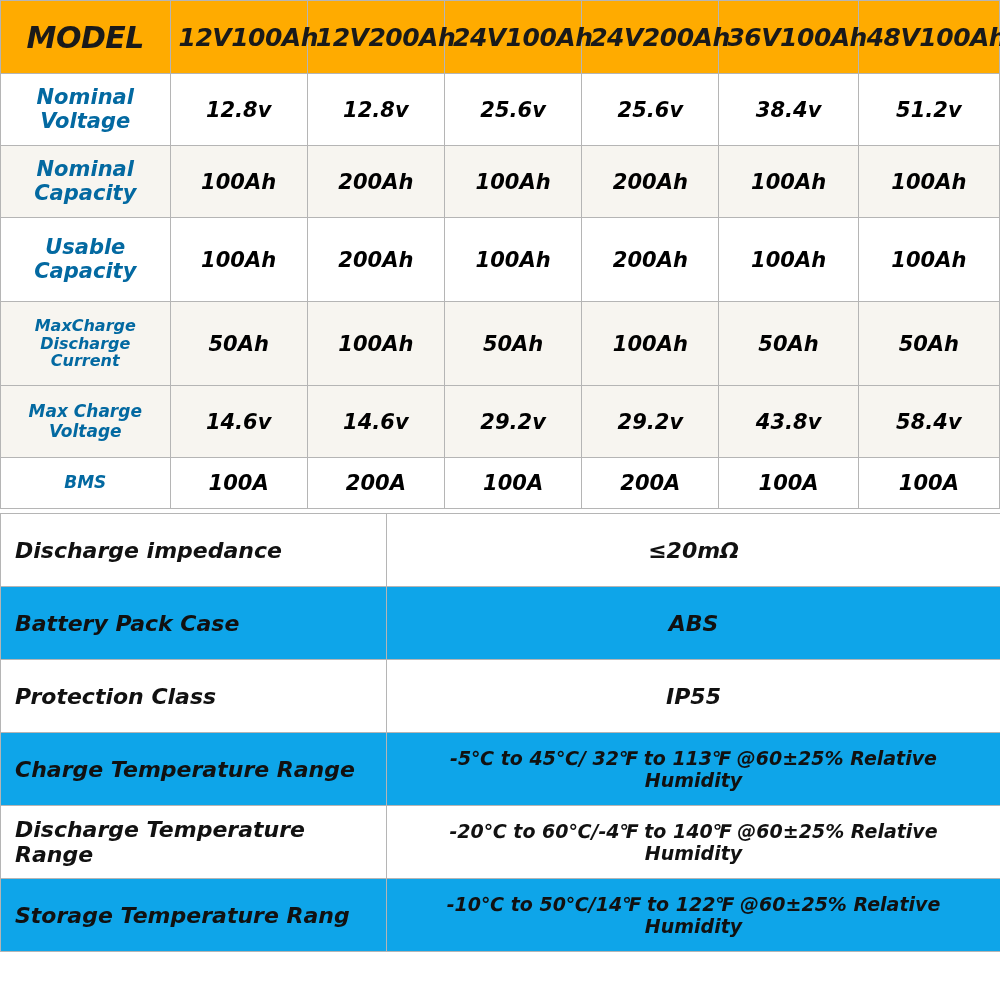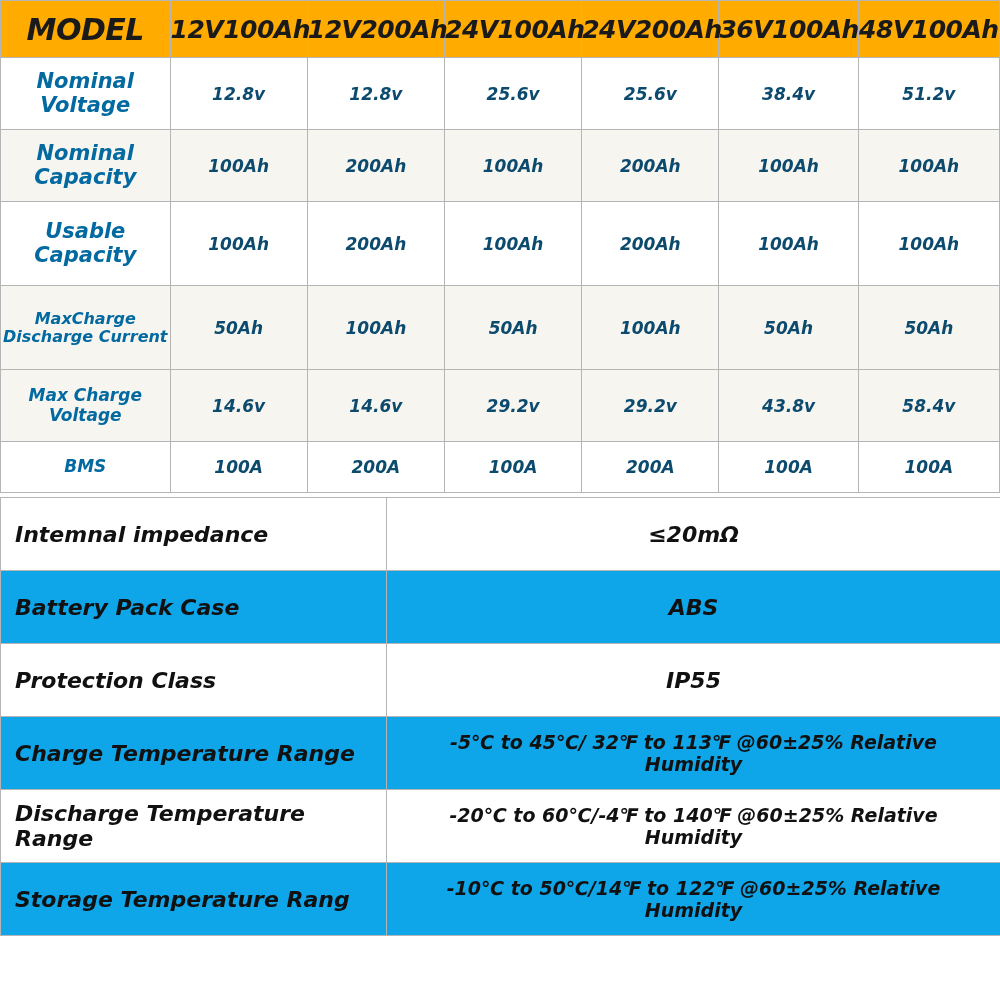--- a/index.html
+++ b/index.html
@@ -19,21 +19,21 @@
     position: relative;
     background: #ffffff;
   }
   table.spec-table {
     border-collapse: collapse;
     table-layout: fixed;
     width: 1000px;
   }
   table.spec-table td, table.spec-table th {
     border: 1px solid #b5b5b5;
-    padding: 0;
+    padding: 8px;
     margin: 0;
     text-align: center;
     vertical-align: middle;
     font-style: italic;
     font-weight: bold;
   }
   
   .model-head-cell {
     background: #FFAB00;
     color: #1a1a1a;
@@ -54,24 +54,24 @@
     line-height: 1.12;
     padding: 4px 6px;
   }
   .row-label.small {
     font-size: 17px;
   }
   .row-label.xsmall {
     font-size: 16px;
   }
   .val-cell {
-    font-size: 17px;
-    font-style: italic;
-    font-weight: bold;
-    color: #0c4a6e;
+    font-size: 21px;
+    font-style: italic;
+    font-weight: bold;
+    color: #000000;
   }
   tr.shade td {
     background: #f7f5f0;
   }
   tr.plain td {
     background: #ffffff;
   }
   
   table.general-table {
     border-collapse: collapse;
@@ -211,21 +211,21 @@
     </tbody>
   </table>
 
   <table class="general-table">
     <colgroup>
       <col style="width:386px">
       <col style="width:614px">
     </colgroup>
     <tbody>
       <tr class="gplain">
-        <td class="gen-label">Intemnal impedance</td>
+        <td class="gen-label">Discharge impedance</td>
         <td class="gen-value">≤20mΩ</td>
       </tr>
       <tr class="gshade">
         <td class="gen-label">Battery Pack Case</td>
         <td class="gen-value">ABS</td>
       </tr>
       <tr class="gplain">
         <td class="gen-label">Protection Class</td>
         <td class="gen-value">IP55</td>
       </tr>

